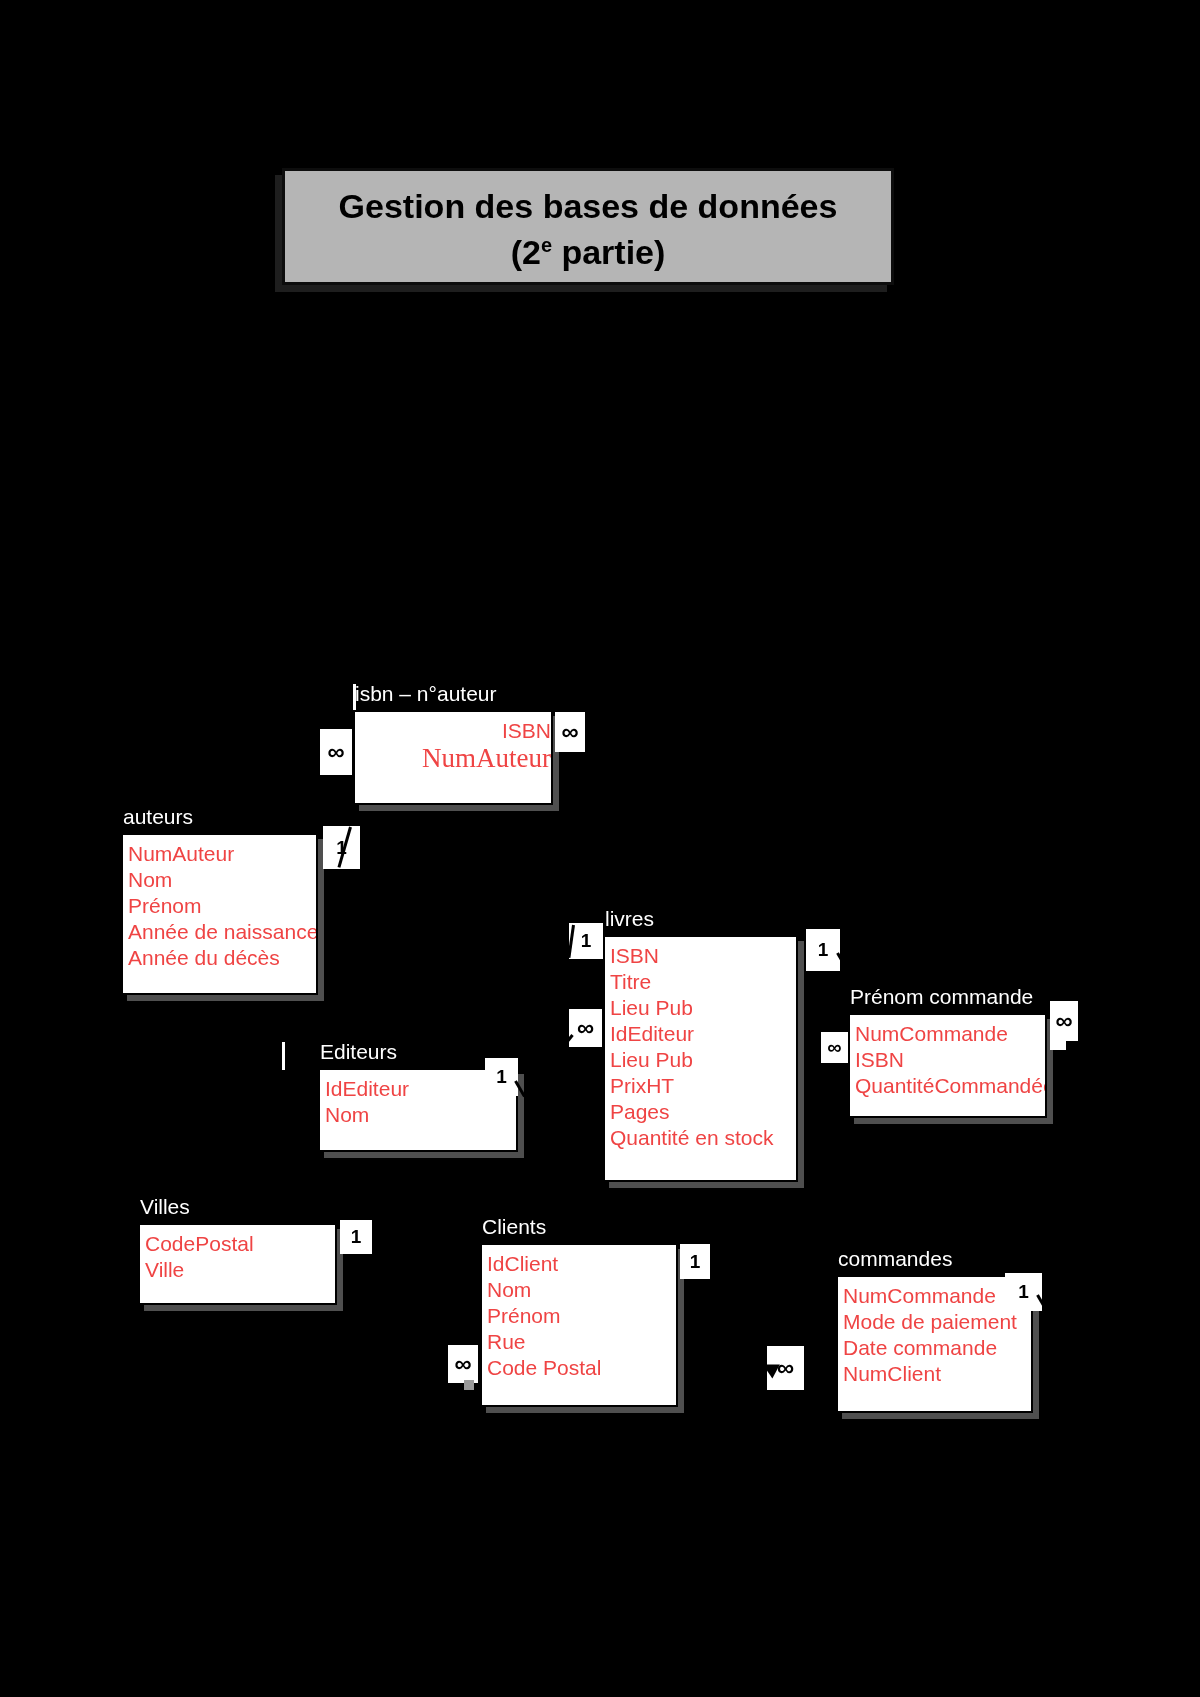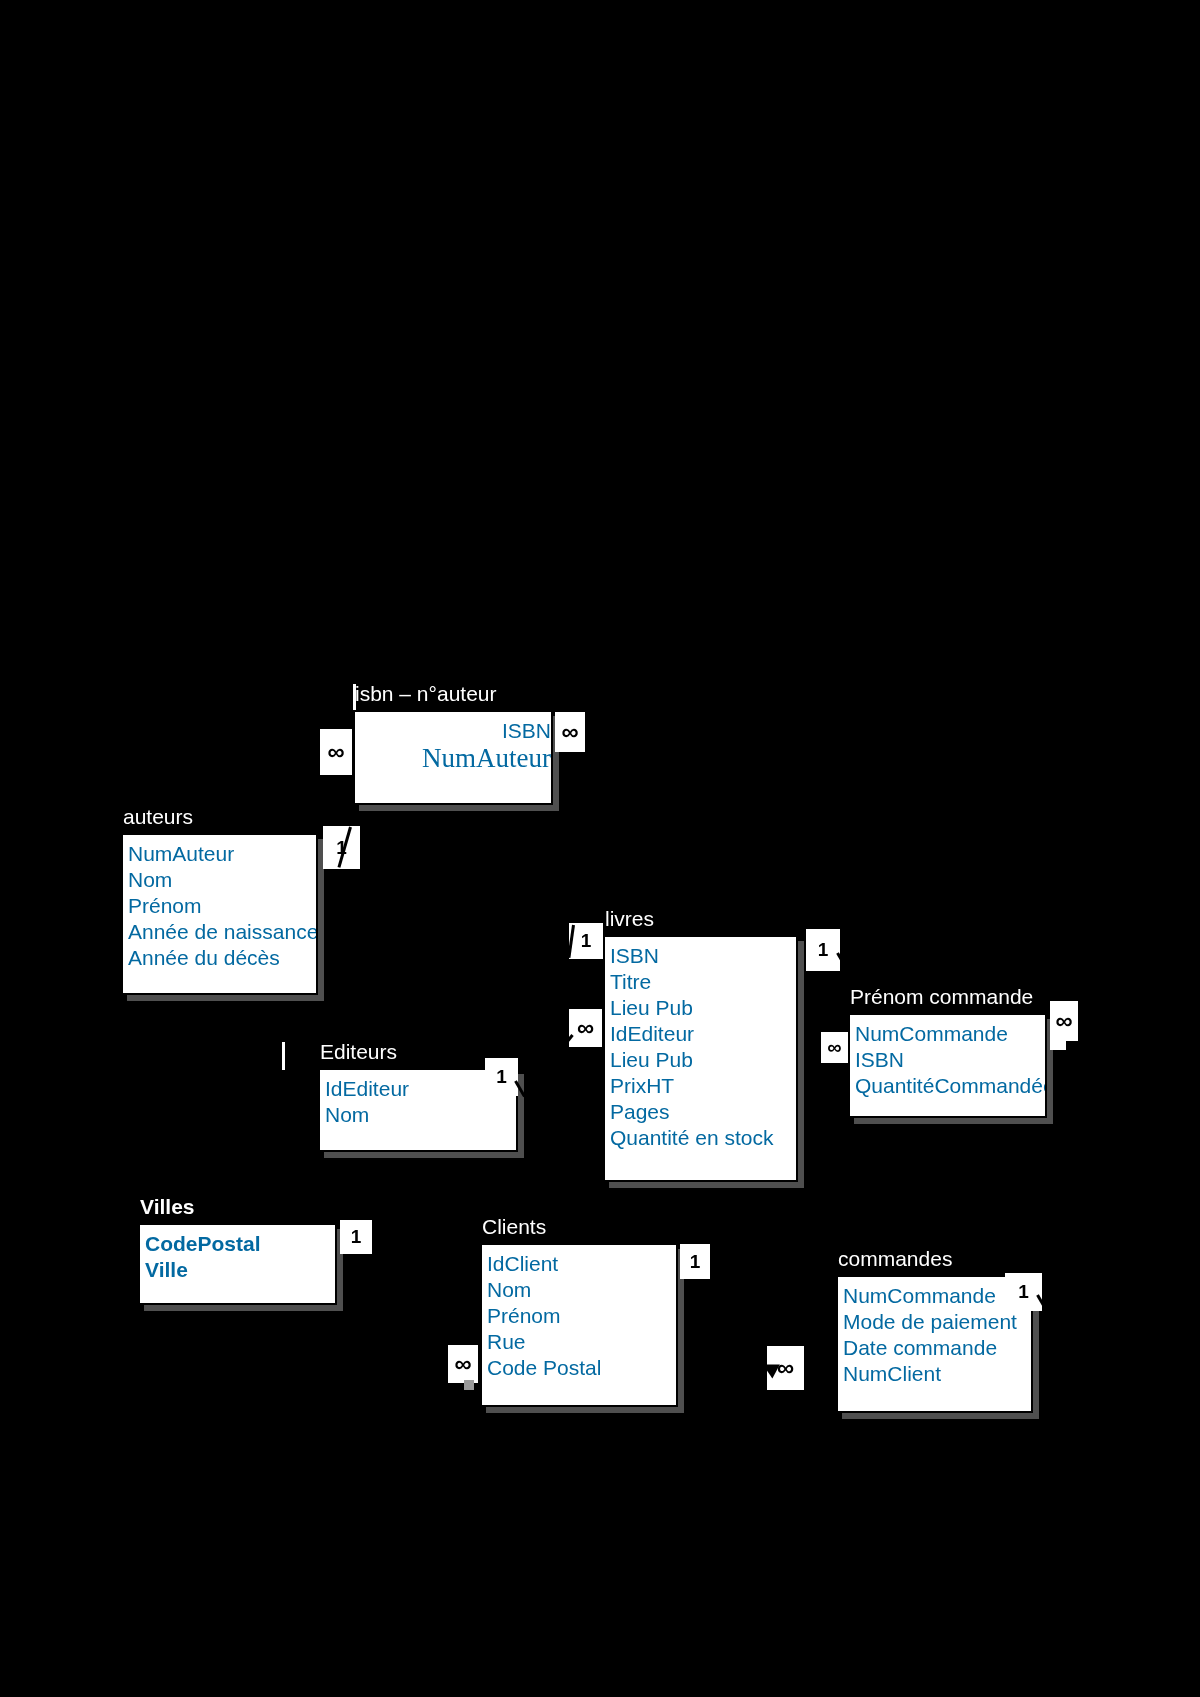--- a/index.html
+++ b/index.html
@@ -35,21 +35,21 @@
     white-space:nowrap;
   }
   .tbl-box{
     position:absolute;
     left:0;top:0;right:0;bottom:0;
     background:#fff;
     border:2px solid #000;
     box-shadow:6px 6px 0 #4f4f4f;
     padding:6px 0 0 5px;
     box-sizing:border-box;
-    color:#0369a1;
+    color:#ef4444;
     overflow:hidden;
   }
   .fld{
     font-size:21px;
     line-height:26px;
     white-space:nowrap;
   }
   .fld.serif{
     font-family:"Liberation Serif", serif;
     font-size:27px;
@@ -93,20 +93,24 @@
     border-bottom:8px solid transparent;
     transform:rotate(28deg);
     z-index:5;
   }
 </style>
 </head>
 <body>
 
 <div id="canvas">
 
+  <div class="banner" style="left:282px;top:168px;width:612px;height:117px;">
+    <div>Gestion des bases de données</div>
+    <div><span>(2</span><sup>e</sup><span> partie)</span></div>
+  </div>
 
   <div class="tbl" style="left:353px;top:710px;width:200px;height:95px;text-align:right;">
     <div class="tbl-label">isbn – n°auteur</div>
     <div class="tbl-box">
       <div class="fld">ISBN</div>
       <div class="fld serif">NumAuteur</div>
     </div>
   </div>
 
   <div class="tbl" style="left:121px;top:833px;width:197px;height:162px;">
@@ -144,21 +148,21 @@
 
   <div class="tbl" style="left:848px;top:1013px;width:199px;height:105px;">
     <div class="tbl-label">Prénom commande</div>
     <div class="tbl-box">
       <div class="fld">NumCommande</div>
       <div class="fld">ISBN</div>
       <div class="fld">QuantitéCommandée</div>
     </div>
   </div>
 
-  <div class="tbl" style="left:138px;top:1223px;width:199px;height:82px;font-weight:bold;">
+  <div class="tbl" style="left:138px;top:1223px;width:199px;height:82px;">
     <div class="tbl-label">Villes</div>
     <div class="tbl-box">
       <div class="fld">CodePostal</div>
       <div class="fld">Ville</div>
     </div>
   </div>
 
   <div class="tbl" style="left:480px;top:1243px;width:198px;height:164px;">
     <div class="tbl-label">Clients</div>
     <div class="tbl-box">

